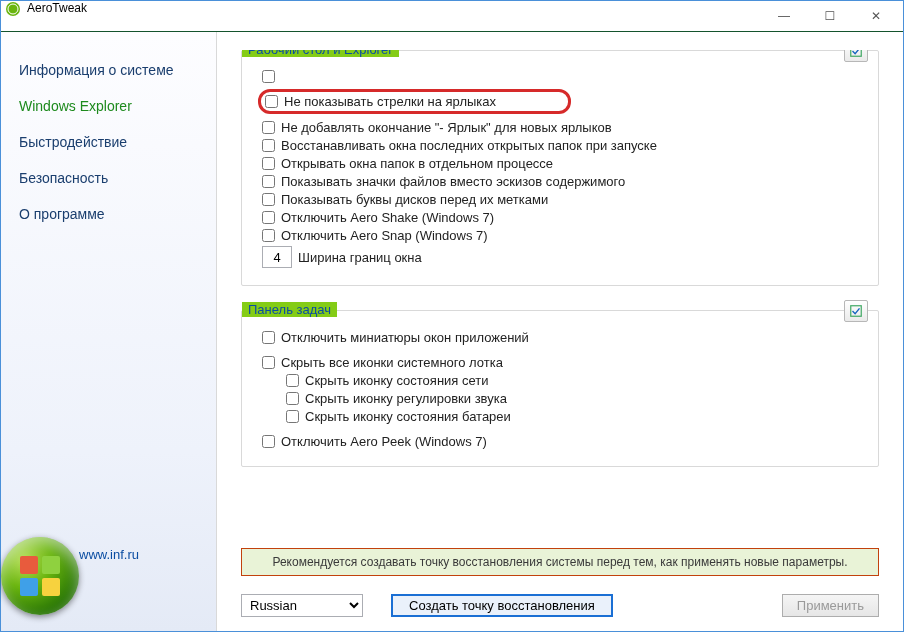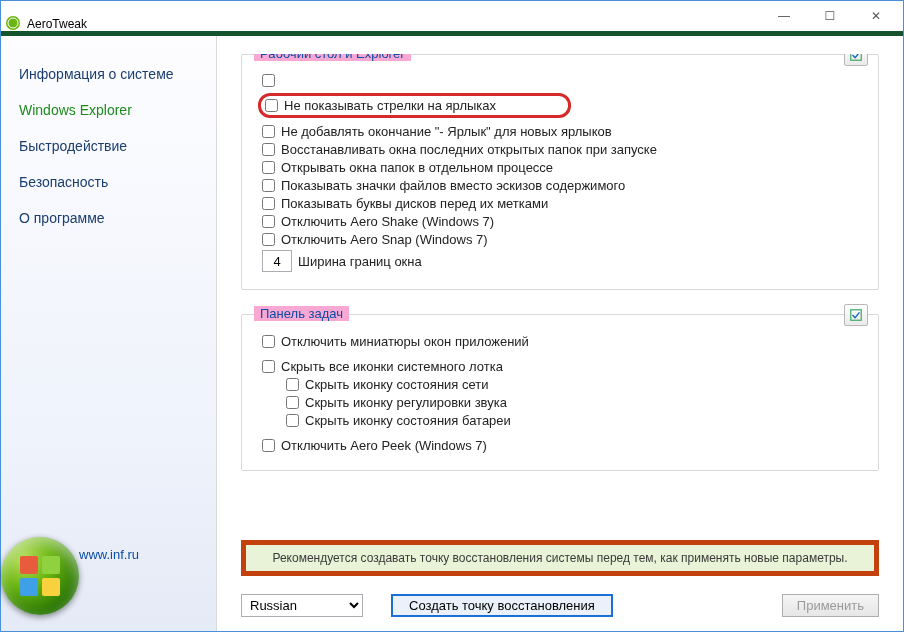--- a/index.html
+++ b/index.html
@@ -1,17 +1,17 @@
 <!DOCTYPE html>
 <html><head>
 <meta charset="utf-8">
 <style>
 html,body{margin:0;padding:0;font-family:"Segoe UI",Tahoma,sans-serif;font-size:12px;color:#000;background:#fff}
 .window{width:904px;height:632px;border:1px solid #4a90d9;box-sizing:border-box;position:relative;display:flex;flex-direction:column}
-.titlebar{height:30px;background:#fff;display:flex;align-items:flex-end;padding:0 4px;border-bottom:5px solid #14532d}
+.titlebar{height:30px;background:#fff;display:flex;align-items:flex-start;padding:0 4px;border-bottom:1px solid #14532d}
 .titlebar .app-icon{width:16px;height:16px;margin-right:6px;display:flex;align-items:center;justify-content:center}
 .titlebar .app-title{font-size:12px;color:#000}
 .titlebar .spacer{flex:1}
 .win-btn{width:46px;height:30px;display:flex;align-items:center;justify-content:center;color:#555;font-family:Arial,sans-serif}
 .body{flex:1;display:flex;min-height:0}
 .sidebar{width:216px;background:linear-gradient(to bottom,#fdfdff 0%,#eef2fb 70%,#e4eaf6 100%);border-right:1px solid #d9d9d9;display:flex;flex-direction:column;padding-top:20px;box-sizing:border-box}
 .nav-item{padding:10px 18px;font-size:14px;color:#1a3e6e;cursor:pointer}
 .nav-item.active{color:#1d8a1d}
 .sidebar .spacer{flex:1}
 .orb-wrap{display:flex;flex-direction:row;align-items:flex-start;padding-bottom:16px}
@@ -19,30 +19,30 @@
 .orb .flag{width:40px;height:40px;position:relative}
 .orb .flag div{position:absolute;width:18px;height:18px;border-radius:2px}
 .orb .flag .r{background:#e85b3d;top:0;left:0}
 .orb .flag .g{background:#8fd13f;top:0;right:0}
 .orb .flag .b{background:#3fa0e8;bottom:0;left:0}
 .orb .flag .y{background:#f7d23e;bottom:0;right:0}
 .site-link{margin-top:10px;font-size:13px;color:#0b4da2;text-align:center}
 .main{flex:1;display:flex;flex-direction:column;padding:18px 18px 0 18px;min-height:0;box-sizing:border-box}
 .scroll{flex:1;overflow:auto}
 .group{border:1px solid #d9d9d9;border-radius:2px;padding:16px 14px 14px 14px;margin:0 6px 24px 6px;position:relative}
-.group-title{position:absolute;top:-9px;left:12px;background:#f9a8d4;padding:0 6px;color:#0b4da2;font-size:13px}
+.group-title{position:absolute;top:-9px;left:0;background:#84cc16;padding:0 6px;color:#0b4da2;font-size:13px}
 .group-btn{position:absolute;top:-11px;right:10px;width:22px;height:20px;border:1px solid #b7b7b7;background:linear-gradient(#fff,#eaeaea);border-radius:2px;display:flex;align-items:center;justify-content:center}
 .group-btn svg{width:14px;height:14px}
 .row{display:flex;align-items:center;margin:3px 0 3px 6px;gap:6px}
 .row.indent1{margin-left:30px}
 input[type=checkbox]{width:13px;height:13px;margin:0}
 .cb-label{font-size:13px;color:#222}
 .row.highlight{border:3px solid #d62a2a;border-radius:12px;padding:2px 72px 2px 4px;margin-left:2px;display:inline-flex}
 .num-input{width:28px;height:20px;border:1px solid #abadb3;text-align:center;font-size:13px;padding:0}
-.hint-bar{background:#e9f3d7;border:5px solid #c2410c;padding:6px 10px;margin:0 6px 12px 6px;font-size:12px;color:#3a3a3a;text-align:center}
+.hint-bar{background:#e9f3d7;border:1px solid #c2410c;padding:6px 10px;margin:0 6px 12px 6px;font-size:12px;color:#3a3a3a;text-align:center}
 .bottom-bar{display:flex;align-items:center;gap:28px;padding:6px 6px 14px 6px}
 select.lang{width:122px;height:23px;border:1px solid #abadb3;background:#fff;font-size:13px;padding:0 4px}
 .btn{height:23px;padding:0 14px;border:1px solid #adadad;background:linear-gradient(#f5f5f5,#e6e6e6);font-size:13px;cursor:pointer}
 .btn.primary{border:2px solid #1a6fd4;background:#eaf1fb;padding:0 16px}
 .btn.disabled{color:#9a9a9a}
 .bottom-spacer{flex:1}
 .bg-text{position:absolute;top:-1px;left:6px;font-size:12px;color:#555;z-index:-1}
 </style>
 </head>
 <body>

